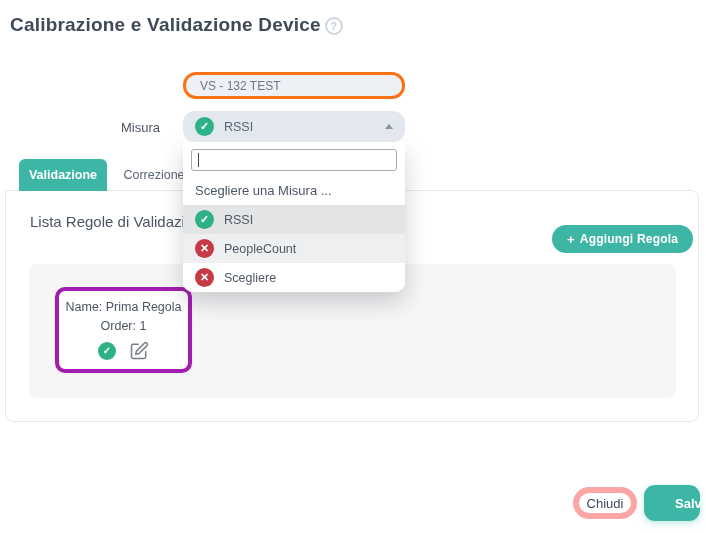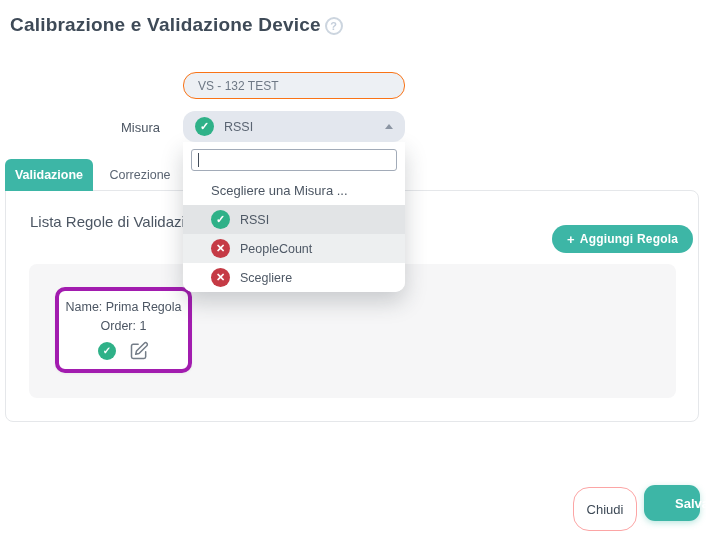--- a/index.html
+++ b/index.html
@@ -29,21 +29,21 @@
 
   
   .form-label {
     position: absolute; left: 40px; width: 120px;
     text-align: right; font-size: 13px; color: #4c5663;
   }
   .lbl-nome { top: 80px; }
   .lbl-misura { top: 120px; }
   .device-input {
     position: absolute; left: 183px; top: 72px; width: 222px; height: 27px;
-    border-radius: 13px; background: #edf0f4; border: 1px solid #f97316;
+    border-radius: 13px; background: #edf0f4; border: 3px solid #f97316;
     padding: 0 14px; font-size: 12px; color: #6e7885;
     font-family: "Liberation Sans", sans-serif; outline: none;
   }
   .misura-select {
     position: absolute; left: 183px; top: 111px; width: 222px; height: 31px;
     border-radius: 12px; background: #e3e7ee;
     display: flex; align-items: center; gap: 10px; padding: 0 12px;
     cursor: pointer; z-index: 21;
   }
   .misura-select .sel-text { font-size: 12.5px; color: #5b6573; }
@@ -74,32 +74,32 @@
     width: 100%; height: 22px; border: 1px solid #a2abb8; border-radius: 3px;
     padding: 0 6px; font-size: 12px; color: #3e4a57; outline: none;
     font-family: "Liberation Sans", sans-serif;
   }
   .dd-cursor {
     position: absolute; left: 15px; top: 11px; width: 1px; height: 14px;
     background: #424c59;
   }
   .dd-row {
     height: 29px; display: flex; align-items: center; gap: 10px;
-    padding: 0 28px; font-size: 12.5px; color: #4f5966; cursor: pointer;
+    padding: 0 12px; font-size: 12.5px; color: #4f5966; cursor: pointer;
   }
   .dd-row-placeholder { font-size: 13px; color: #4c5663; background: #ffffff; }
   .dd-row-selected { background: #e2e4e6; }
   .dd-row-alt { background: #edeff0; }
   .dd-row-plain { background: #ffffff; }
 
   
   .tab {
     position: absolute; top: 159px; height: 32px;
     display: flex; align-items: center; justify-content: center;
-    font-size: 12.5px; cursor: pointer;
+    font-size: 12.5px; cursor: pointer; margin-left: 14px;
   }
   .tab-active {
     left: 5px; width: 88px; background: #3db6a6; color: #ffffff;
     font-weight: 700; border-radius: 6px 6px 0 0; z-index: 2;
   }
   .tab-inactive { left: 93px; width: 94px; color: #5b6573; }
 
   
   .panel {
     position: absolute; left: 5px; top: 190px; width: 694px; height: 232px;
@@ -129,22 +129,22 @@
     display: flex; flex-direction: column; align-items: center; justify-content: center;
     gap: 5px; font-size: 12.5px; color: #4c5663; text-align: center; z-index: 1;
   }
   .rule-card .card-icons {
     display: flex; align-items: center; gap: 13px; margin-top: 3px;
   }
   .icon-btn { cursor: pointer; display: flex; align-items: center; }
 
   
   .close-btn {
-    position: absolute; left: 573px; top: 487px; width: 64px; height: 44px;
-    border-radius: 16px; border: 1px solid #fca5a5; background: #ffffff;
+    position: absolute; left: 573px; top: 487px; width: 64px; height: 32px;
+    border-radius: 16px; border: 6px solid #fca5a5; background: #ffffff;
     color: #3e4a57; font-size: 13px; cursor: pointer;
     display: flex; align-items: center; justify-content: center;
     font-family: "Liberation Sans", sans-serif;
   }
   .save-btn {
     position: absolute; left: 644px; top: 485px; width: 56px; height: 36px;
     border-radius: 11px; border: none; background: #3db6a6;
     color: #ffffff; font-size: 13px; font-weight: 600; cursor: pointer;
     display: flex; align-items: center; justify-content: center;
     box-shadow: 0 2px 6px rgba(61,182,166,.35);

